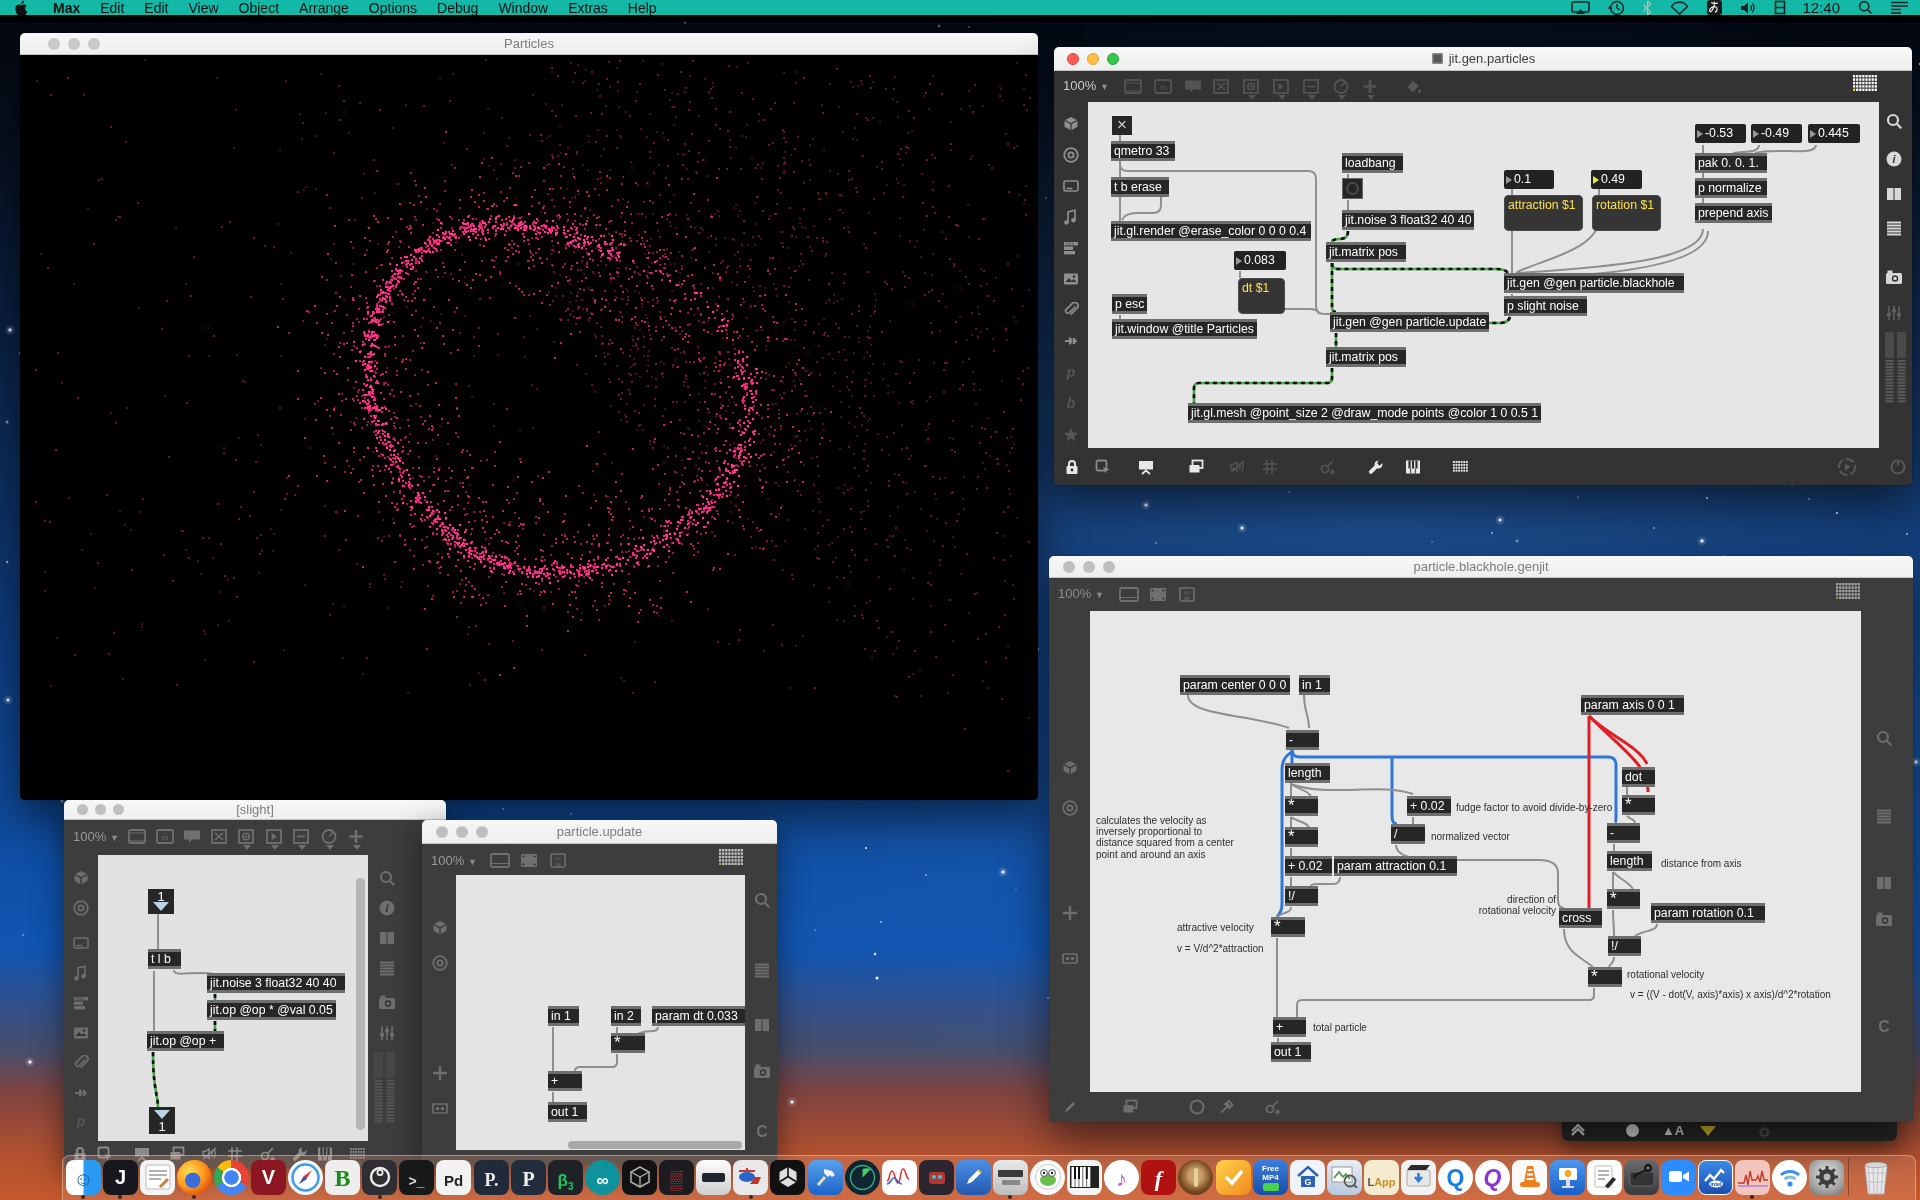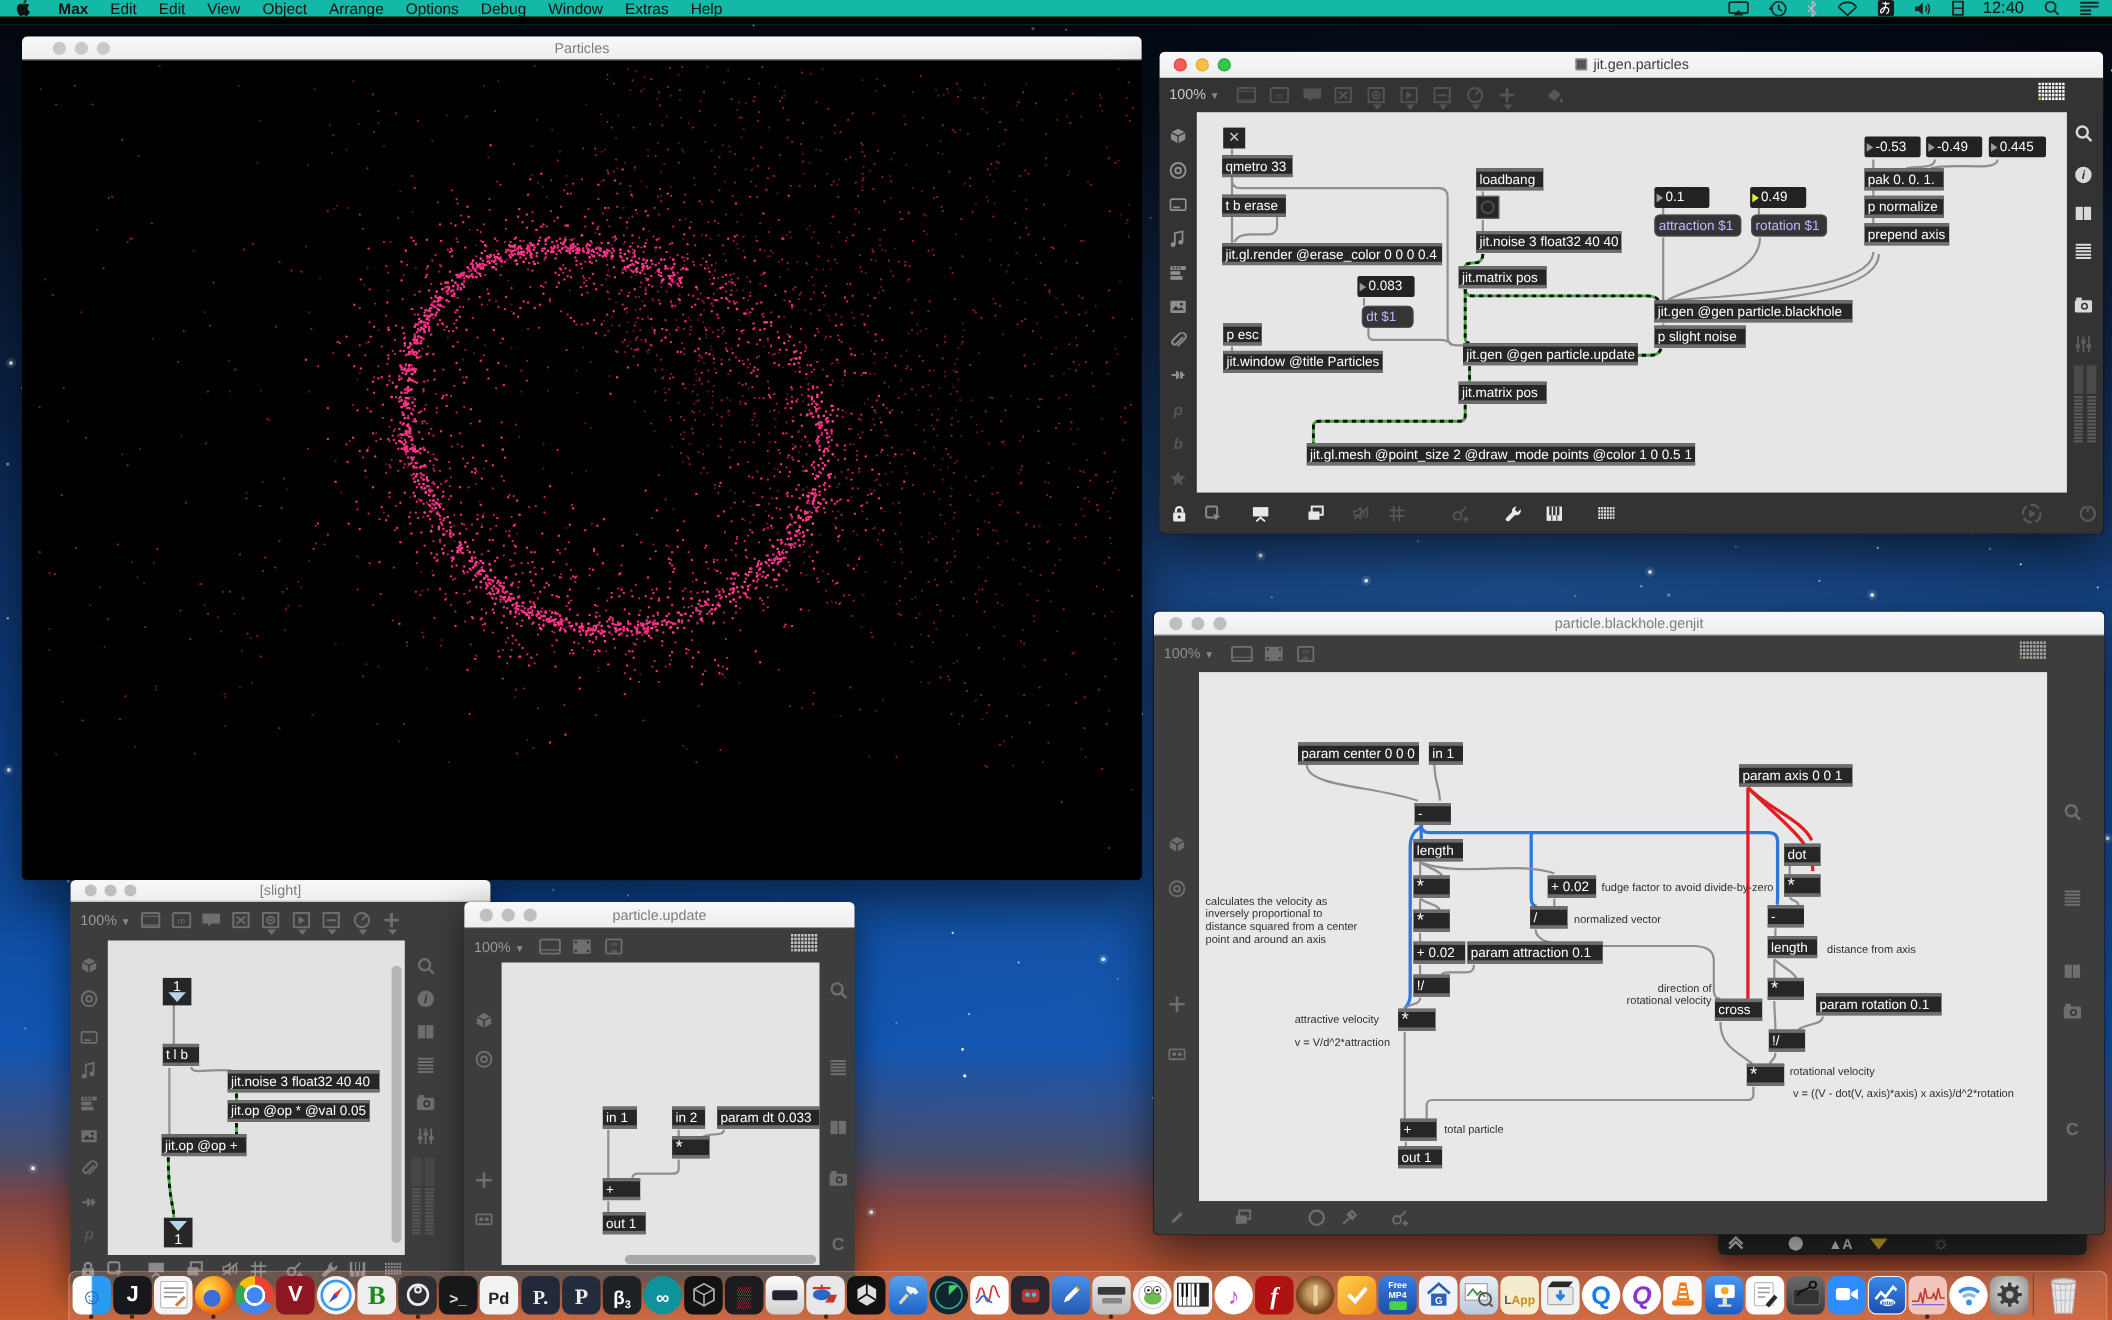--- a/index.html
+++ b/index.html
@@ -30,22 +30,22 @@
 .mxtool{position:absolute;left:0;right:0;background:#333;color:#b8b8b8}
 .mxcanvas{position:absolute;background:#e6e6e6}
 .zoom{position:absolute;left:9px;font-size:13px;color:#c9c9c9}
 .zoom .car{color:#8a8a8a;font-size:9px}
 .sic{position:absolute;color:#b4b4b4;font-size:17px;text-align:center}
 .sic.dim{color:#565656}
 
 .bx{position:absolute;background:#262626;color:#fff;font-size:12.3px;white-space:nowrap;
  border-top:3px solid #6e6e6e;border-bottom:3px solid #6e6e6e;padding:0 3px;height:20px;line-height:14px}
 .bx b{font-weight:normal;font-size:17px;line-height:10px;position:relative;top:1px}
-.msg{position:absolute;background:#353535;color:#c4b5fd;font-size:12.3px;white-space:nowrap;
- border-radius:5px;padding:3px 4px 0 4px;height:20px;line-height:14px;box-shadow:inset 0 0 0 1px #4a4a4a}
+.msg{position:absolute;background:#353535;color:#fde047;font-size:12.3px;white-space:nowrap;
+ border-radius:5px;padding:3px 4px 0 4px;height:36px;line-height:14px;box-shadow:inset 0 0 0 1px #4a4a4a}
 .num{position:absolute;background:#222;color:#fff;font-size:12.3px;white-space:nowrap;
  border-radius:2px;padding:3px 3px 0 2px;height:19px;line-height:13px}
 .tri{display:inline-block;width:0;height:0;border-left:6px solid #9a9a9a;border-top:4.5px solid transparent;
  border-bottom:4.5px solid transparent;margin-right:2px;vertical-align:-0.5px}
 .tri.y{border-left-color:#e8e840}
 .cmt{position:absolute;color:#2e2e2e;font-size:10px;white-space:pre;line-height:11.2px}
 
 .cords{position:absolute;left:0;top:0;pointer-events:none}
 .cords path{fill:none}
 .gc{stroke:#8f8f8f;stroke-width:2}
@@ -1088,21 +1088,21 @@
     </svg></div>
 <div class="di" style="left:325px;background:#eee;"><span style="color:#1a8a1a;font-size:24px;font-family:'Liberation Serif',serif;font-weight:bold">B</span></div>
 <div class="di" style="left:362px;background:#2e2e33;"><svg width="22" height="22" viewBox="0 0 22 22" style="margin-top:6px">
       <circle cx="11" cy="11" r="9" fill="none" stroke="#eee" stroke-width="2.4"></circle>
       <circle cx="11" cy="6.5" r="2.6" fill="#2e2e33" stroke="#eee" stroke-width="1.8"></circle>
     </svg></div>
 <div class="di" style="left:399px;background:#17181a;"><span style="color:#ddd;font-size:14px;line-height:35px">&gt;_</span></div>
 <div class="di" style="left:436px;background:#f2f2f2;"><span style="color:#222;font-size:15px;font-weight:bold;line-height:35px">Pd</span></div>
 <div class="di" style="left:474px;background:#202a3a;"><span style="color:#eee;font-size:18px;font-family:'Liberation Serif',serif">P.</span></div>
 <div class="di" style="left:511px;background:#232c3c;"><span style="color:#eee;font-size:20px;font-family:'Liberation Serif',serif">P</span></div>
-<div class="di" style="left:548px;background:#1e2126;"><span style="color:#ffffff;font-size:17px">β<sub style="font-size:10px">3</sub></span></div>
+<div class="di" style="left:548px;background:#1e2126;"><span style="color:#22c55e;font-size:17px">β<sub style="font-size:10px">3</sub></span></div>
 <div class="di" style="left:585px;background:#0e929c;border-radius:50%;"><span style="color:#fff;font-size:17px;line-height:33px">∞</span></div>
 <div class="di" style="left:622px;background:#121212;"><svg width="24" height="24" viewBox="0 0 24 24" style="margin-top:5px">
       <path d="M12 2l9 5v10l-9 5-9-5V7z" fill="none" stroke="#aaa" stroke-width="1.6"></path>
       <path d="M3 7l9 5 9-5M12 12v10" stroke="#aaa" stroke-width="1.4" fill="none"></path>
     </svg></div>
 <div class="di" style="left:659px;background:#1c1c20;"><span style="color:#c33;font-size:18px">▒</span></div>
 <div class="di" style="left:696px;background:linear-gradient(#fdfdfd,#cfcfcf);">
     <div style="margin:13px auto 0;width:23px;height:9px;background:#20242c;border-radius:2px"></div>
   </div>
 <div class="di" style="left:733px;background:#e8e8ea;"><svg width="28" height="24" viewBox="0 0 28 24" style="margin-top:5px">

